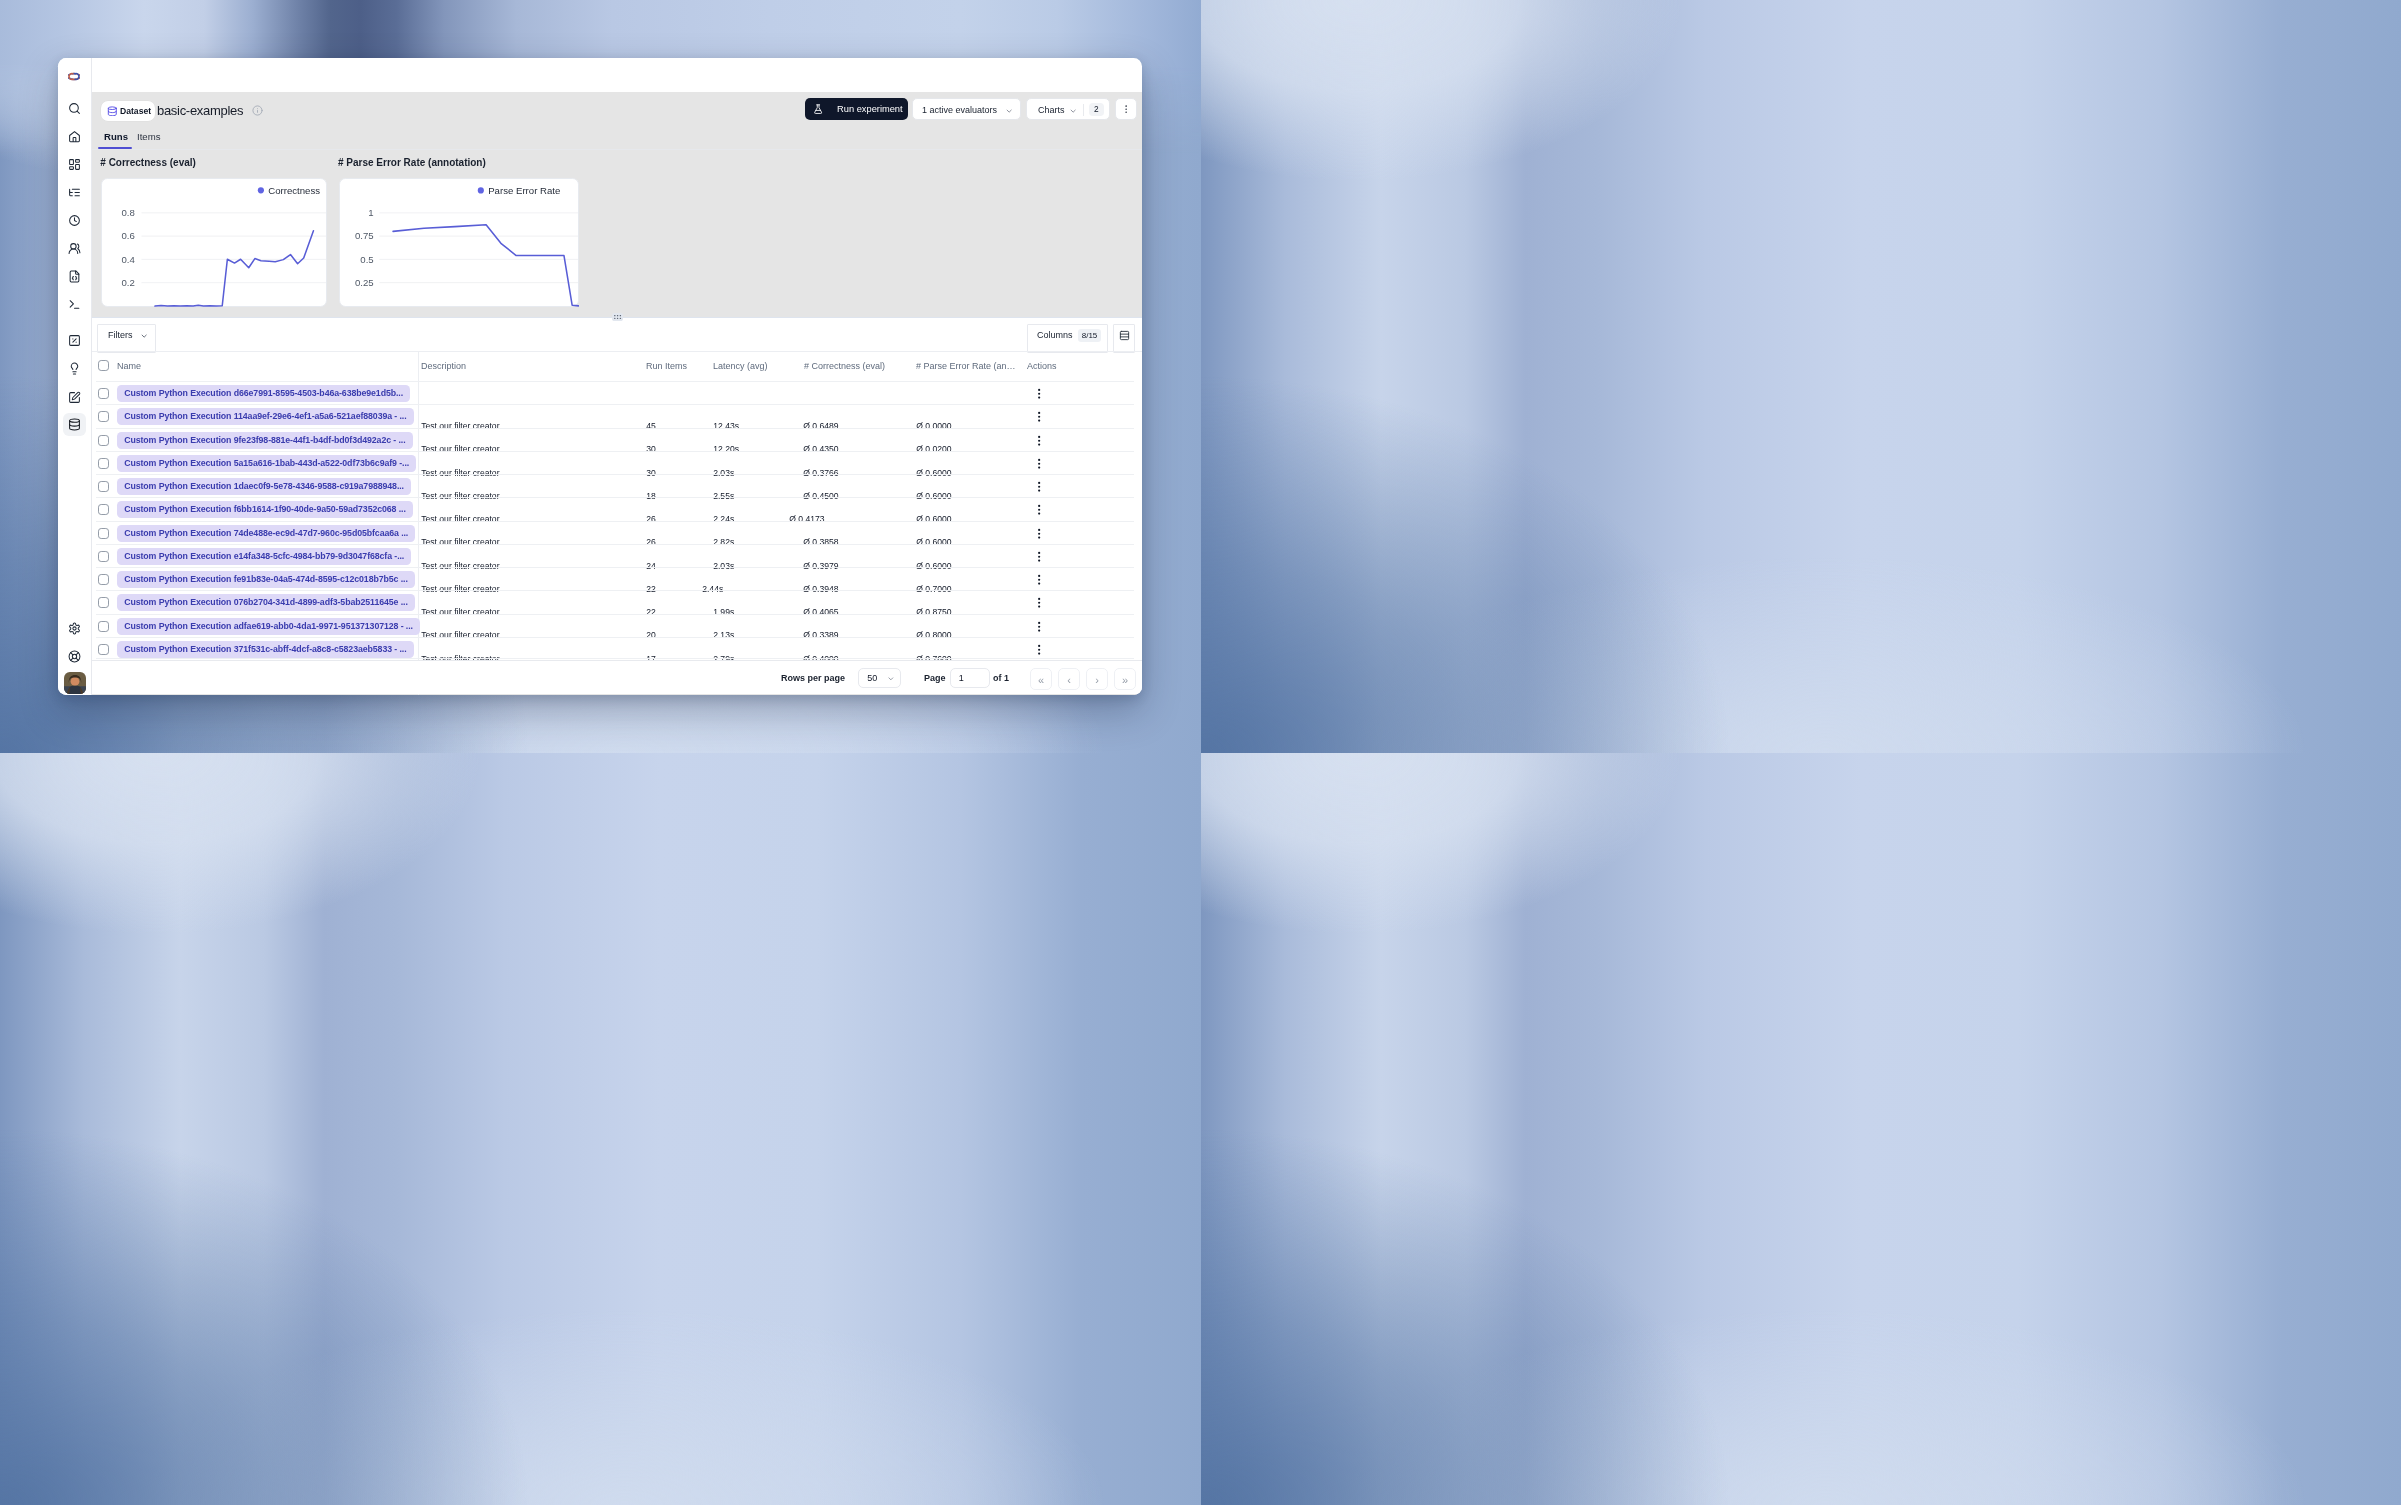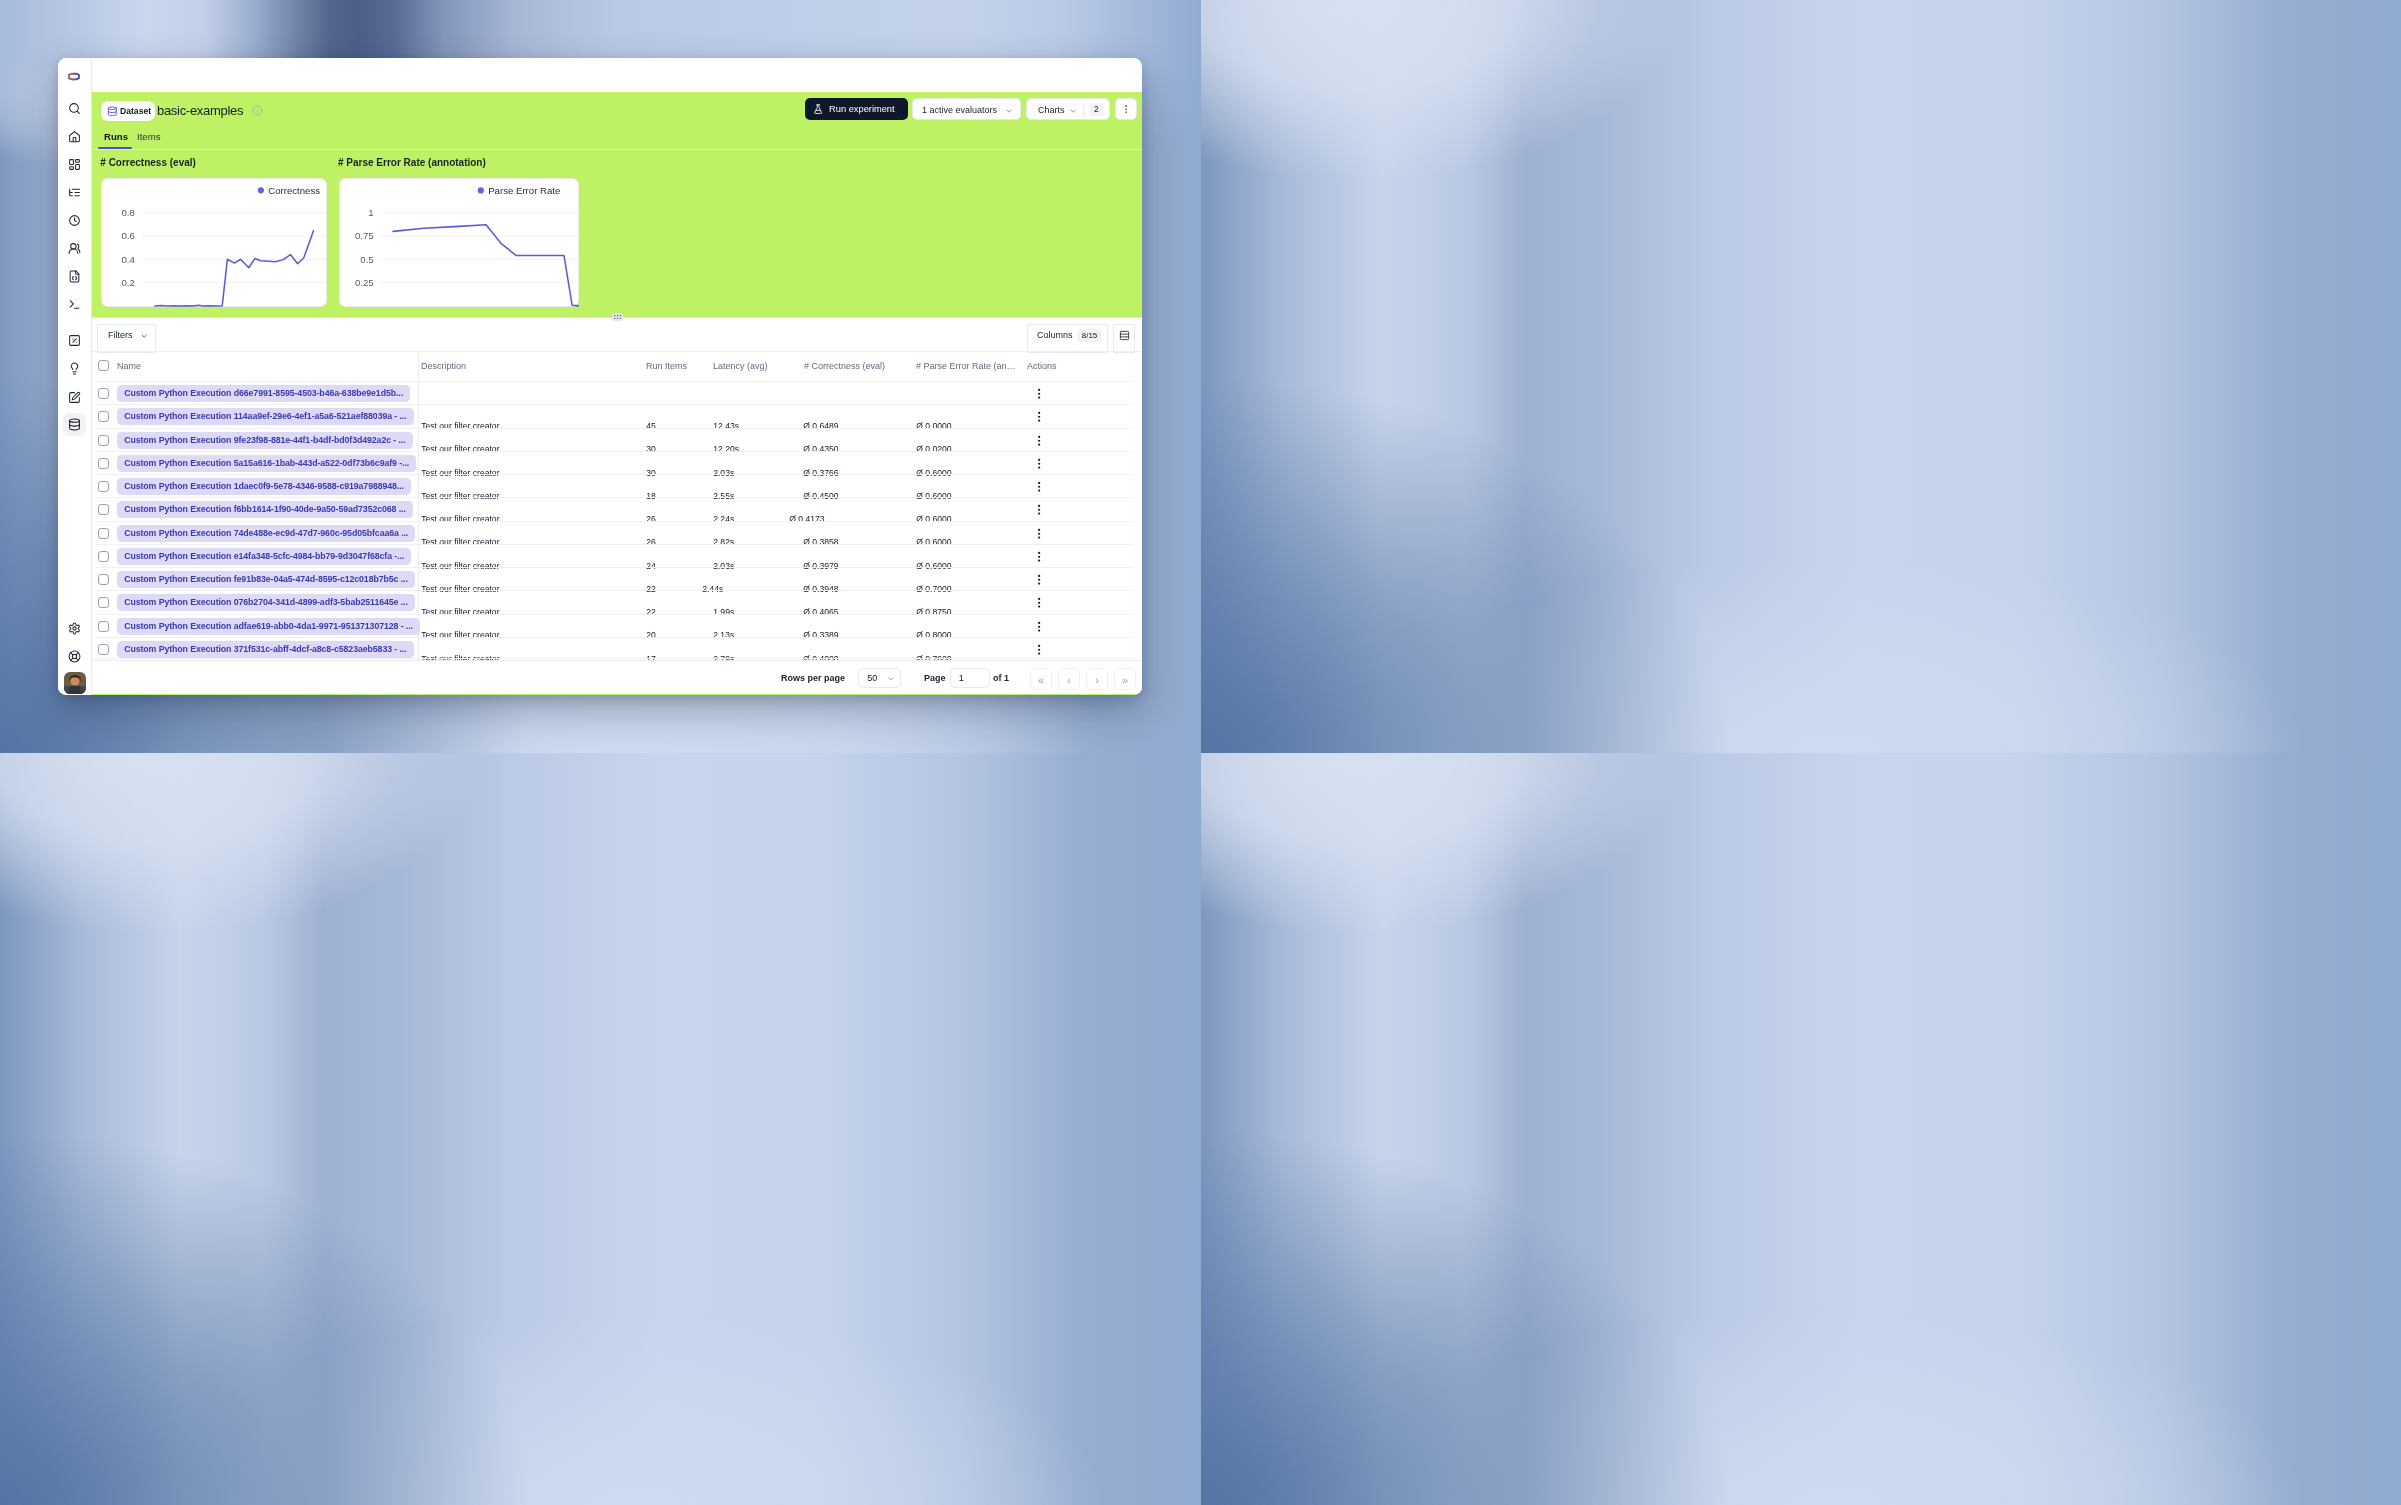--- a/index.html
+++ b/index.html
@@ -17,21 +17,21 @@
   background:linear-gradient(90deg, #a8bbdb 0%, #b4c5e2 5%, #c9d6ec 12%, #c2cfe7 17%, #9cafd1 21%, #6d80a6 25%, #52658c 27.5%, #4d5f88 30%, #5a6d96 33%, #8396bb 37%, #a7b8d7 43%, #b9c8e4 51%, #bfcee8 64%, #c3d2ea 80%, #bacbe6 88%, #a0b6da 96%, #92abd2 100%);
   -webkit-mask-image:linear-gradient(180deg,#000 0%,#000 42%,transparent 100%);
           mask-image:linear-gradient(180deg,#000 0%,#000 42%,transparent 100%);
 }
 .win { position:absolute; left:58px; top:58px; width:1084px; height:637px;
   background:#fff; border-radius:8.3px; box-shadow:0 15.4px 38px rgba(15,30,60,0.30), 0 3.8px 11.5px rgba(15,30,60,0.16); }
 .sidebar { position:absolute; left:0; top:0; width:34px; height:637px; border-right:0.6px solid #e7e9ee;
   border-radius:8.3px 0 0 8.3px; background:#fff; }
 .header { position:absolute; left:34px; top:0; width:1050px; height:34px; background:#fff;
   border-bottom:0.6px solid #e7e9ee; border-radius:0 8.3px 0 0; }
-.content { position:absolute; left:34px; top:34px; width:1050px; height:603px; background:#bef264;
+.content { position:absolute; left:34px; top:34px; width:1050px; height:603px; background:#e5e5e5;
   border-radius:0 0 8.3px 0; overflow:hidden; }
 .abs { position:absolute; }
 .ico { position:absolute; width:13px; height:13px; left:10.3px; }
 svg { display:block; }
 
 .crumb { position:absolute; font-size:9.6px; color:#111827; font-weight:400; top:0; line-height:34px; }
 .chipteam { position:absolute; left:103px; top:10.6px; height:13.8px; line-height:13.8px; padding:0 3.8px;
   background:#f3f4f6; border-radius:3.8px; font-size:7.7px; font-weight:400; color:#111827; }
 .slash { position:absolute; top:11px; width:1px; height:13px; background:#d6dae0; transform:rotate(20deg); }
 .gray { color:#6f7784; font-weight:400; }
@@ -205,21 +205,21 @@
         <path d="M12 16v-4"></path>
         <path d="M12 8h.01"></path>
       </svg>
 
     <div class="btndark" style="left:713px;width:103px">
       <svg class="abs" style="left:8.3px;top:5.8px" width="10.3" height="10.3" viewBox="0 0 24 24" fill="none" stroke="#fff" stroke-width="2" stroke-linecap="round" stroke-linejoin="round">
           <path d="M14 2v6a2 2 0 0 0 .245.96l5.51 10.08A2 2 0 0 1 18 22H6a2 2 0 0 1-1.755-2.96l5.51-10.08A2 2 0 0 0 10 8V2"></path>
           <path d="M6.45 15h11.1"></path>
           <path d="M8.5 2h7"></path>
         </svg>
-      <span class="abs" style="left:24px;line-height:22px">Run experiment</span>
+      <span class="abs" style="left:32px;line-height:22px">Run experiment</span>
     </div>
     <div class="btn" style="left:820px;width:109px">
       <span class="abs" style="left:9px;line-height:22px">1 active evaluators</span>
       <svg class="abs" style="left:92px;top:7.7px" width="8.3" height="8.3" viewBox="0 0 24 24" fill="none" stroke="#6b7280" stroke-width="2.2" stroke-linecap="round" stroke-linejoin="round">
           <path d="m6 9 6 6 6-6"></path>
         </svg>
     </div>
     <div class="btn" style="left:934px;width:84px">
       <span class="abs" style="left:11px;line-height:22px">Charts</span>
       <svg class="abs" style="left:42px;top:7.7px" width="8.3" height="8.3" viewBox="0 0 24 24" fill="none" stroke="#6b7280" stroke-width="2.2" stroke-linecap="round" stroke-linejoin="round">

